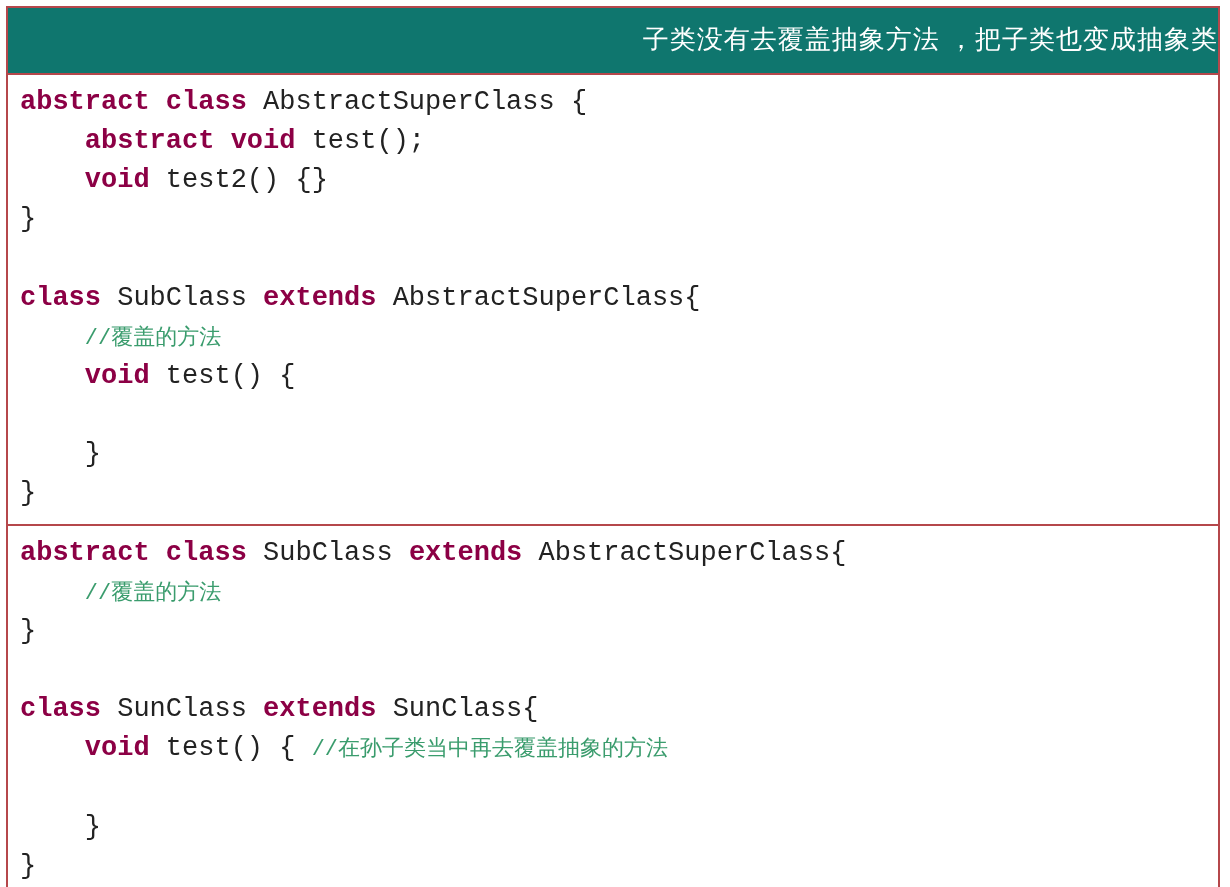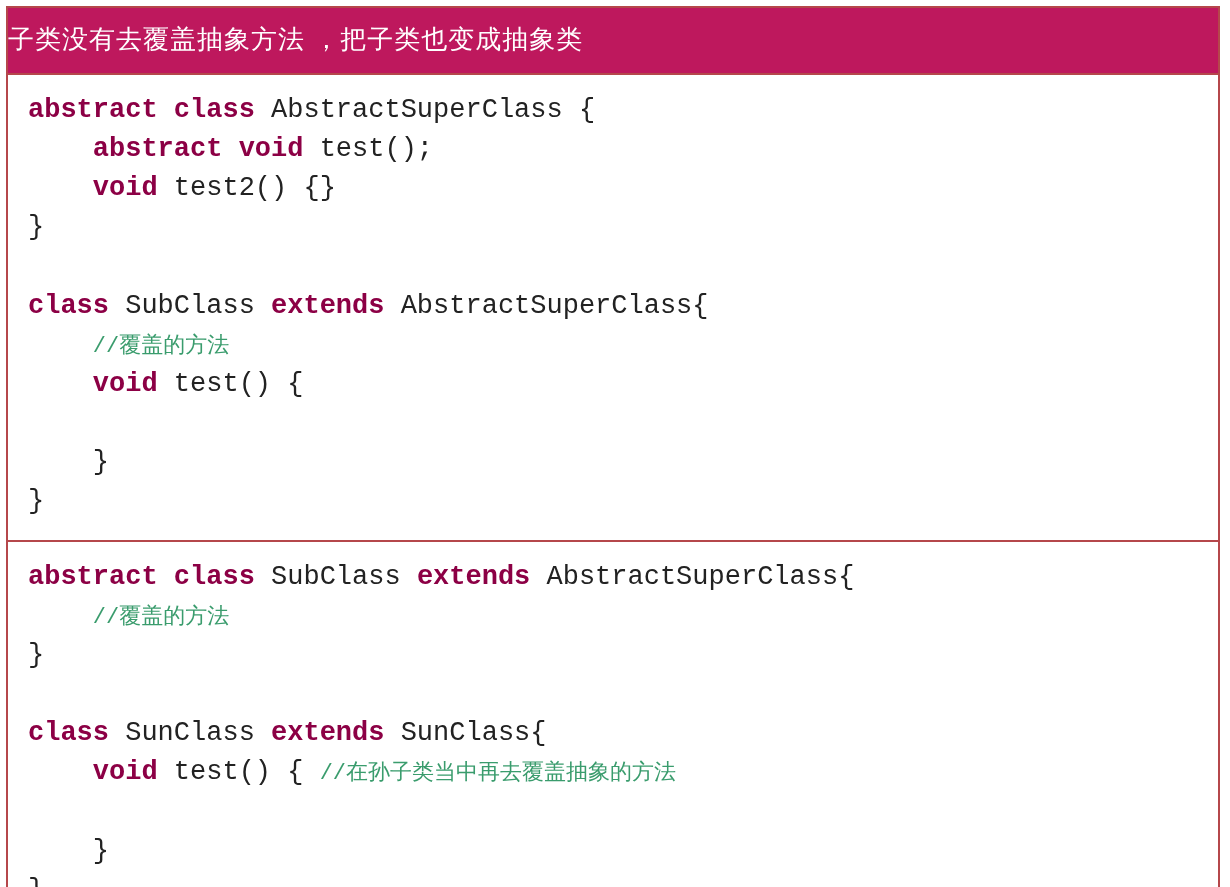--- a/index.html
+++ b/index.html
@@ -7,36 +7,36 @@
     padding: 6px;
     background: #ffffff;
     font-family: "Segoe UI", "Microsoft YaHei", sans-serif;
   }
   .box {
     border: 2px solid #b5474b;
     width: 1214px;
     box-sizing: border-box;
   }
   .header {
-    background: #be185d;
+    background: #0f766e;
     color: #ffffff;
-    text-align: left;
+    text-align: right;
     font-size: 26px;
     padding: 14px 0 16px 0;
     letter-spacing: 1px;
   }
   .pane {
     padding: 8px 12px 10px 12px;
     border-top: 2px solid #b5474b;
   }
   .pane:first-of-type {
     border-top: none;
   }
   pre.code {
-    margin: 8px;
+    margin: 0;
     font-family: Consolas, "Courier New", monospace;
     font-size: 27px;
     line-height: 1.45;
     white-space: pre;
     color: #222;
   }
   .kw { color: #8c0045; font-weight: bold; }   
   .id { color: #222222; }
   .pn { color: #222222; }
   .cm { color: #3a9c6d; font-size: 22px; }

